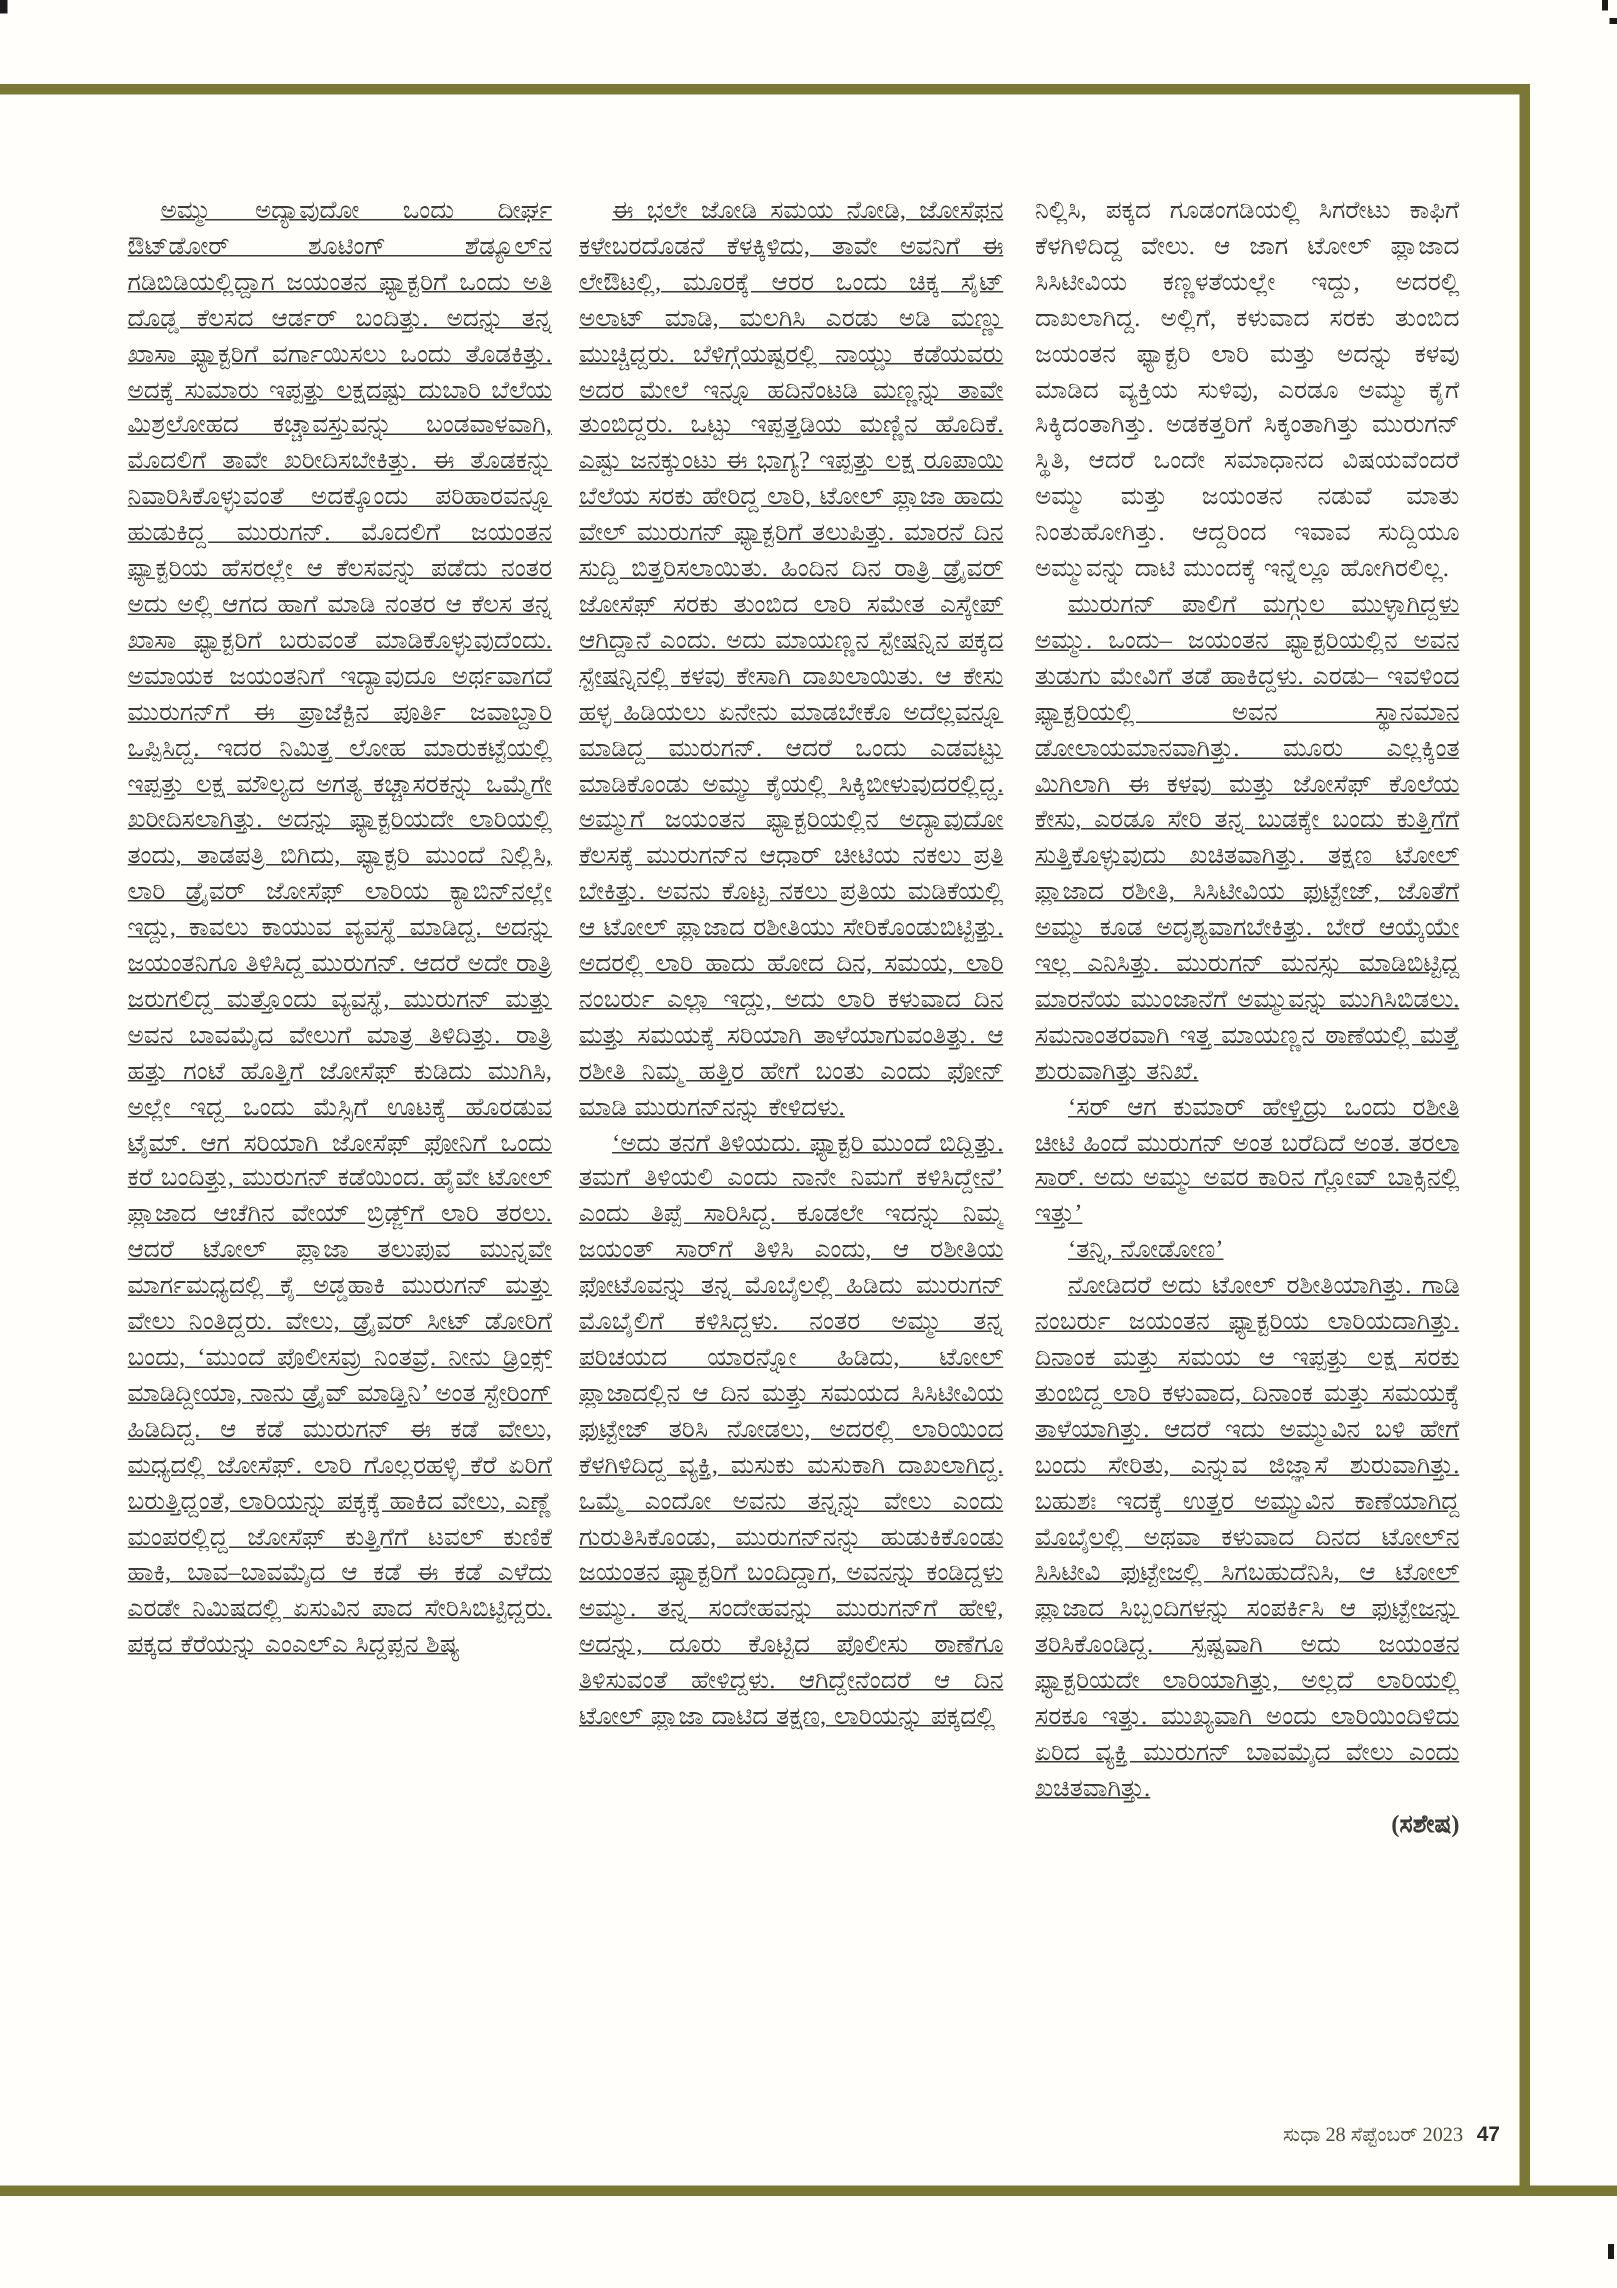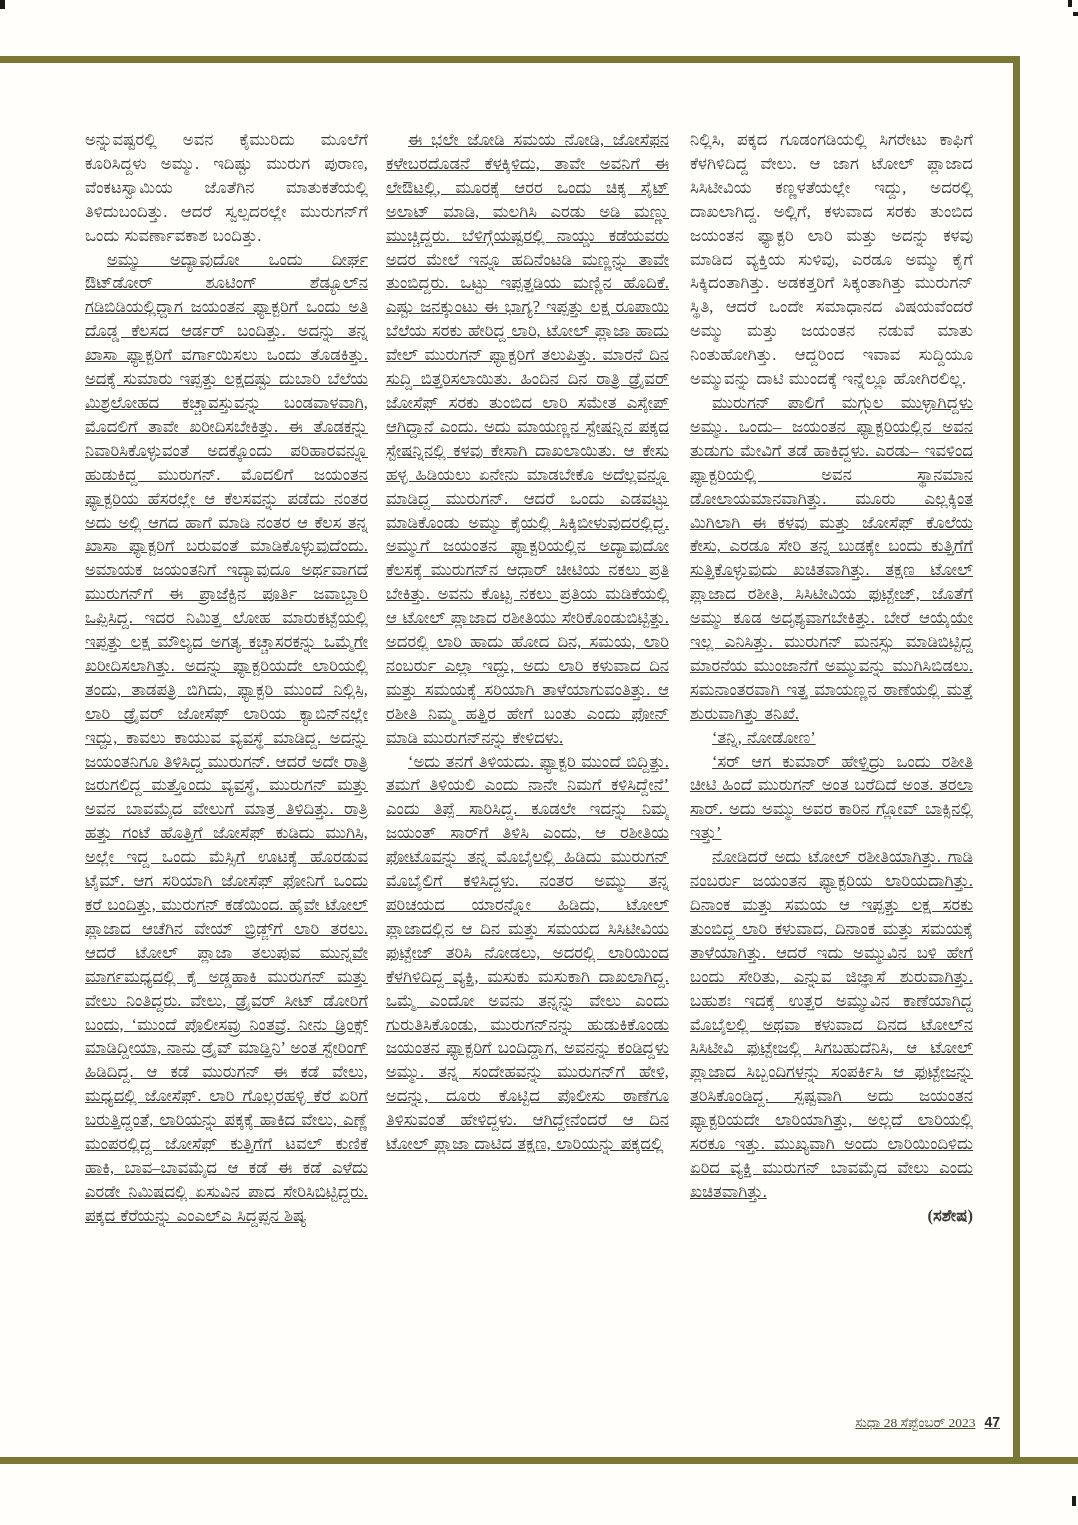--- a/index.html
+++ b/index.html
@@ -40,21 +40,20 @@
   .col p{margin:0;padding:0;}
   .col p.indent{text-indent:22px;text-decoration:underline;}
   .col p.align-right{text-align:right;text-indent:0;font-weight:bold;}
   
   #footer{
     position:absolute;top:1414px;right:78px;
     color:#4a4a33;
     font-size:13.5px;
     display:flex;align-items:baseline;gap:9px;
     white-space:nowrap;
-    text-decoration:underline;
   }
   #footer .pageno{
     font-size:14px;font-weight:bold;color:#2e2e2e;
     font-family:"Liberation Sans","DejaVu Sans",sans-serif;
   }
 </style>
 </head>
 <body>
 
 <div id="page">
@@ -62,32 +61,31 @@
   <div class="crop tl"></div>
   <div class="crop tr1"></div>
   <div class="crop tr2"></div>
   <div class="crop br"></div>
 
   <div class="frame-top"></div>
   <div class="frame-right"></div>
   <div class="frame-bottom"></div>
 
   <div class="col c1">
-      <p>ಅನ್ನುವಷ್ಟರಲ್ಲಿ ಅವನ ಕೈಮುರಿದು ಮೂಲೆಗೆ ಕೂರಿಸಿದ್ದಳು ಅಮ್ಮು. ಇದಿಷ್ಟು ಮುರುಗ ಪುರಾಣ, ವೆಂಕಟಸ್ವಾಮಿಯ ಜೊತೆಗಿನ ಮಾತುಕತೆಯಲ್ಲಿ ತಿಳಿದುಬಂದಿತ್ತು. ಆದರೆ ಸ್ವಲ್ಪದರಲ್ಲೇ ಮುರುಗನ್‌ಗೆ ಒಂದು ಸುವರ್ಣಾವಕಾಶ ಬಂದಿತ್ತು.</p>
       <p class="indent">ಅಮ್ಮು ಅದ್ಯಾವುದೋ ಒಂದು ದೀರ್ಘ ಔಟ್‌ಡೋರ್ ಶೂಟಿಂಗ್ ಶೆಡ್ಯೂಲ್‌ನ ಗಡಿಬಿಡಿಯಲ್ಲಿದ್ದಾಗ ಜಯಂತನ ಫ್ಯಾಕ್ಟರಿಗೆ ಒಂದು ಅತಿ ದೊಡ್ಡ ಕೆಲಸದ ಆರ್ಡರ್ ಬಂದಿತ್ತು. ಅದನ್ನು ತನ್ನ ಖಾಸಾ ಫ್ಯಾಕ್ಟರಿಗೆ ವರ್ಗಾಯಿಸಲು ಒಂದು ತೊಡಕಿತ್ತು. ಅದಕ್ಕೆ ಸುಮಾರು ಇಪ್ಪತ್ತು ಲಕ್ಷದಷ್ಟು ದುಬಾರಿ ಬೆಲೆಯ ಮಿಶ್ರಲೋಹದ ಕಚ್ಚಾವಸ್ತುವನ್ನು ಬಂಡವಾಳವಾಗಿ, ಮೊದಲಿಗೆ ತಾವೇ ಖರೀದಿಸಬೇಕಿತ್ತು. ಈ ತೊಡಕನ್ನು ನಿವಾರಿಸಿಕೊಳ್ಳುವಂತೆ ಅದಕ್ಕೊಂದು ಪರಿಹಾರವನ್ನೂ ಹುಡುಕಿದ್ದ ಮುರುಗನ್. ಮೊದಲಿಗೆ ಜಯಂತನ ಫ್ಯಾಕ್ಟರಿಯ ಹೆಸರಲ್ಲೇ ಆ ಕೆಲಸವನ್ನು ಪಡೆದು ನಂತರ ಅದು ಅಲ್ಲಿ ಆಗದ ಹಾಗೆ ಮಾಡಿ ನಂತರ ಆ ಕೆಲಸ ತನ್ನ ಖಾಸಾ ಫ್ಯಾಕ್ಟರಿಗೆ ಬರುವಂತೆ ಮಾಡಿಕೊಳ್ಳುವುದೆಂದು. ಅಮಾಯಕ ಜಯಂತನಿಗೆ ಇದ್ಯಾವುದೂ ಅರ್ಥವಾಗದೆ ಮುರುಗನ್‌ಗೆ ಈ ಪ್ರಾಜೆಕ್ಟಿನ ಪೂರ್ತಿ ಜವಾಬ್ದಾರಿ ಒಪ್ಪಿಸಿದ್ದ. ಇದರ ನಿಮಿತ್ತ ಲೋಹ ಮಾರುಕಟ್ಟೆಯಲ್ಲಿ ಇಪ್ಪತ್ತು ಲಕ್ಷ ಮೌಲ್ಯದ ಅಗತ್ಯ ಕಚ್ಚಾಸರಕನ್ನು ಒಮ್ಮೆಗೇ ಖರೀದಿಸಲಾಗಿತ್ತು. ಅದನ್ನು ಫ್ಯಾಕ್ಟರಿಯದೇ ಲಾರಿಯಲ್ಲಿ ತಂದು, ತಾಡಪತ್ರಿ ಬಿಗಿದು, ಫ್ಯಾಕ್ಟರಿ ಮುಂದೆ ನಿಲ್ಲಿಸಿ, ಲಾರಿ ಡ್ರೈವರ್ ಜೋಸೆಫ್ ಲಾರಿಯ ಕ್ಯಾಬಿನ್‌ನಲ್ಲೇ ಇದ್ದು, ಕಾವಲು ಕಾಯುವ ವ್ಯವಸ್ಥೆ ಮಾಡಿದ್ದ. ಅದನ್ನು ಜಯಂತನಿಗೂ ತಿಳಿಸಿದ್ದ ಮುರುಗನ್. ಆದರೆ ಅದೇ ರಾತ್ರಿ ಜರುಗಲಿದ್ದ ಮತ್ತೊಂದು ವ್ಯವಸ್ಥೆ, ಮುರುಗನ್ ಮತ್ತು ಅವನ ಬಾವಮೈದ ವೇಲುಗೆ ಮಾತ್ರ ತಿಳಿದಿತ್ತು. ರಾತ್ರಿ ಹತ್ತು ಗಂಟೆ ಹೊತ್ತಿಗೆ ಜೋಸೆಫ್ ಕುಡಿದು ಮುಗಿಸಿ, ಅಲ್ಲೇ ಇದ್ದ ಒಂದು ಮೆಸ್ಸಿಗೆ ಊಟಕ್ಕೆ ಹೊರಡುವ ಟೈಮ್. ಆಗ ಸರಿಯಾಗಿ ಜೋಸೆಫ್ ಫೋನಿಗೆ ಒಂದು ಕರೆ ಬಂದಿತ್ತು, ಮುರುಗನ್ ಕಡೆಯಿಂದ. ಹೈವೇ ಟೋಲ್ ಪ್ಲಾಜಾದ ಆಚೆಗಿನ ವೇಯ್ ಬ್ರಿಡ್ಜ್‌ಗೆ ಲಾರಿ ತರಲು. ಆದರೆ ಟೋಲ್ ಪ್ಲಾಜಾ ತಲುಪುವ ಮುನ್ನವೇ ಮಾರ್ಗಮಧ್ಯದಲ್ಲಿ ಕೈ ಅಡ್ಡಹಾಕಿ ಮುರುಗನ್ ಮತ್ತು ವೇಲು ನಿಂತಿದ್ದರು. ವೇಲು, ಡ್ರೈವರ್ ಸೀಟ್ ಡೋರಿಗೆ ಬಂದು, ‘ಮುಂದೆ ಪೊಲೀಸವ್ರು ನಿಂತವ್ರೆ. ನೀನು ಡ್ರಿಂಕ್ಸ್ ಮಾಡಿದ್ದೀಯಾ, ನಾನು ಡ್ರೈವ್ ಮಾಡ್ತಿನಿ’ ಅಂತ ಸ್ಟೇರಿಂಗ್ ಹಿಡಿದಿದ್ದ. ಆ ಕಡೆ ಮುರುಗನ್ ಈ ಕಡೆ ವೇಲು, ಮಧ್ಯದಲ್ಲಿ ಜೋಸೆಫ್. ಲಾರಿ ಗೊಲ್ಲರಹಳ್ಳಿ ಕೆರೆ ಏರಿಗೆ ಬರುತ್ತಿದ್ದಂತೆ, ಲಾರಿಯನ್ನು ಪಕ್ಕಕ್ಕೆ ಹಾಕಿದ ವೇಲು, ಎಣ್ಣೆ ಮಂಪರಲ್ಲಿದ್ದ ಜೋಸೆಫ್ ಕುತ್ತಿಗೆಗೆ ಟವಲ್ ಕುಣಿಕೆ ಹಾಕಿ, ಬಾವ–ಬಾವಮೈದ ಆ ಕಡೆ ಈ ಕಡೆ ಎಳೆದು ಎರಡೇ ನಿಮಿಷದಲ್ಲಿ ಏಸುವಿನ ಪಾದ ಸೇರಿಸಿಬಿಟ್ಟಿದ್ದರು. ಪಕ್ಕದ ಕೆರೆಯನ್ನು ಎಂಎಲ್‌ಎ ಸಿದ್ದಪ್ಪನ ಶಿಷ್ಯ</p>
     </div>
   <div class="col c2">
       <p class="indent">ಈ ಭಲೇ ಜೋಡಿ ಸಮಯ ನೋಡಿ, ಜೋಸೆಫನ ಕಳೇಬರದೊಡನೆ ಕೆಳಕ್ಕಿಳಿದು, ತಾವೇ ಅವನಿಗೆ ಈ ಲೇಔಟಲ್ಲಿ, ಮೂರಕ್ಕೆ ಆರರ ಒಂದು ಚಿಕ್ಕ ಸೈಟ್ ಅಲಾಟ್ ಮಾಡಿ, ಮಲಗಿಸಿ ಎರಡು ಅಡಿ ಮಣ್ಣು ಮುಚ್ಚಿದ್ದರು. ಬೆಳಿಗ್ಗೆಯಷ್ಟರಲ್ಲಿ ನಾಯ್ಡು ಕಡೆಯವರು ಅದರ ಮೇಲೆ ಇನ್ನೂ ಹದಿನೆಂಟಡಿ ಮಣ್ಣನ್ನು ತಾವೇ ತುಂಬಿದ್ದರು. ಒಟ್ಟು ಇಪ್ಪತ್ತಡಿಯ ಮಣ್ಣಿನ ಹೊದಿಕೆ. ಎಷ್ಟು ಜನಕ್ಕುಂಟು ಈ ಭಾಗ್ಯ? ಇಪ್ಪತ್ತು ಲಕ್ಷ ರೂಪಾಯಿ ಬೆಲೆಯ ಸರಕು ಹೇರಿದ್ದ ಲಾರಿ, ಟೋಲ್ ಪ್ಲಾಜಾ ಹಾದು ವೇಲ್ ಮುರುಗನ್ ಫ್ಯಾಕ್ಟರಿಗೆ ತಲುಪಿತ್ತು. ಮಾರನೆ ದಿನ ಸುದ್ದಿ ಬಿತ್ತರಿಸಲಾಯಿತು. ಹಿಂದಿನ ದಿನ ರಾತ್ರಿ ಡ್ರೈವರ್ ಜೋಸೆಫ್ ಸರಕು ತುಂಬಿದ ಲಾರಿ ಸಮೇತ ಎಸ್ಕೇಪ್ ಆಗಿದ್ದಾನೆ ಎಂದು. ಅದು ಮಾಯಣ್ಣನ ಸ್ಟೇಷನ್ನಿನ ಪಕ್ಕದ ಸ್ಟೇಷನ್ನಿನಲ್ಲಿ ಕಳವು ಕೇಸಾಗಿ ದಾಖಲಾಯಿತು. ಆ ಕೇಸು ಹಳ್ಳ ಹಿಡಿಯಲು ಏನೇನು ಮಾಡಬೇಕೊ ಅದೆಲ್ಲವನ್ನೂ ಮಾಡಿದ್ದ ಮುರುಗನ್. ಆದರೆ ಒಂದು ಎಡವಟ್ಟು ಮಾಡಿಕೊಂಡು ಅಮ್ಮು ಕೈಯಲ್ಲಿ ಸಿಕ್ಕಿಬೀಳುವುದರಲ್ಲಿದ್ದ. ಅಮ್ಮುಗೆ ಜಯಂತನ ಫ್ಯಾಕ್ಟರಿಯಲ್ಲಿನ ಅದ್ಯಾವುದೋ ಕೆಲಸಕ್ಕೆ ಮುರುಗನ್‌ನ ಆಧಾರ್ ಚೀಟಿಯ ನಕಲು ಪ್ರತಿ ಬೇಕಿತ್ತು. ಅವನು ಕೊಟ್ಟ ನಕಲು ಪ್ರತಿಯ ಮಡಿಕೆಯಲ್ಲಿ ಆ ಟೋಲ್ ಪ್ಲಾಜಾದ ರಶೀತಿಯು ಸೇರಿಕೊಂಡುಬಿಟ್ಟಿತ್ತು. ಅದರಲ್ಲಿ ಲಾರಿ ಹಾದು ಹೋದ ದಿನ, ಸಮಯ, ಲಾರಿ ನಂಬರ್ರು ಎಲ್ಲಾ ಇದ್ದು, ಅದು ಲಾರಿ ಕಳುವಾದ ದಿನ ಮತ್ತು ಸಮಯಕ್ಕೆ ಸರಿಯಾಗಿ ತಾಳೆಯಾಗುವಂತಿತ್ತು. ಆ ರಶೀತಿ ನಿಮ್ಮ ಹತ್ತಿರ ಹೇಗೆ ಬಂತು ಎಂದು ಫೋನ್ ಮಾಡಿ ಮುರುಗನ್‌ನನ್ನು ಕೇಳಿದಳು.</p>
       <p class="indent">‘ಅದು ತನಗೆ ತಿಳಿಯದು. ಫ್ಯಾಕ್ಟರಿ ಮುಂದೆ ಬಿದ್ದಿತ್ತು. ತಮಗೆ ತಿಳಿಯಲಿ ಎಂದು ನಾನೇ ನಿಮಗೆ ಕಳಿಸಿದ್ದೇನೆ’ ಎಂದು ತಿಪ್ಪೆ ಸಾರಿಸಿದ್ದ. ಕೂಡಲೇ ಇದನ್ನು ನಿಮ್ಮ ಜಯಂತ್ ಸಾರ್‌ಗೆ ತಿಳಿಸಿ ಎಂದು, ಆ ರಶೀತಿಯ ಫೋಟೊವನ್ನು ತನ್ನ ಮೊಬೈಲಲ್ಲಿ ಹಿಡಿದು ಮುರುಗನ್ ಮೊಬೈಲಿಗೆ ಕಳಿಸಿದ್ದಳು. ನಂತರ ಅಮ್ಮು ತನ್ನ ಪರಿಚಯದ ಯಾರನ್ನೋ ಹಿಡಿದು, ಟೋಲ್ ಪ್ಲಾಜಾದಲ್ಲಿನ ಆ ದಿನ ಮತ್ತು ಸಮಯದ ಸಿಸಿಟೀವಿಯ ಫುಟ್ಟೇಜ್ ತರಿಸಿ ನೋಡಲು, ಅದರಲ್ಲಿ ಲಾರಿಯಿಂದ ಕೆಳಗಿಳಿದಿದ್ದ ವ್ಯಕ್ತಿ, ಮಸುಕು ಮಸುಕಾಗಿ ದಾಖಲಾಗಿದ್ದ. ಒಮ್ಮೆ ಎಂದೋ ಅವನು ತನ್ನನ್ನು ವೇಲು ಎಂದು ಗುರುತಿಸಿಕೊಂಡು, ಮುರುಗನ್‌ನನ್ನು ಹುಡುಕಿಕೊಂಡು ಜಯಂತನ ಫ್ಯಾಕ್ಟರಿಗೆ ಬಂದಿದ್ದಾಗ, ಅವನನ್ನು ಕಂಡಿದ್ದಳು ಅಮ್ಮು. ತನ್ನ ಸಂದೇಹವನ್ನು ಮುರುಗನ್‌ಗೆ ಹೇಳಿ, ಅದನ್ನು, ದೂರು ಕೊಟ್ಟಿದ ಪೊಲೀಸು ಠಾಣೆಗೂ ತಿಳಿಸುವಂತೆ ಹೇಳಿದ್ದಳು. ಆಗಿದ್ದೇನೆಂದರೆ ಆ ದಿನ ಟೋಲ್ ಪ್ಲಾಜಾ ದಾಟಿದ ತಕ್ಷಣ, ಲಾರಿಯನ್ನು ಪಕ್ಕದಲ್ಲಿ</p>
     </div>
   <div class="col c3">
       <p>ನಿಲ್ಲಿಸಿ, ಪಕ್ಕದ ಗೂಡಂಗಡಿಯಲ್ಲಿ ಸಿಗರೇಟು ಕಾಫಿಗೆ ಕೆಳಗಿಳಿದಿದ್ದ ವೇಲು. ಆ ಜಾಗ ಟೋಲ್ ಪ್ಲಾಜಾದ ಸಿಸಿಟೀವಿಯ ಕಣ್ಣಳತೆಯಲ್ಲೇ ಇದ್ದು, ಅದರಲ್ಲಿ ದಾಖಲಾಗಿದ್ದ. ಅಲ್ಲಿಗೆ, ಕಳುವಾದ ಸರಕು ತುಂಬಿದ ಜಯಂತನ ಫ್ಯಾಕ್ಟರಿ ಲಾರಿ ಮತ್ತು ಅದನ್ನು ಕಳವು ಮಾಡಿದ ವ್ಯಕ್ತಿಯ ಸುಳಿವು, ಎರಡೂ ಅಮ್ಮು ಕೈಗೆ ಸಿಕ್ಕಿದಂತಾಗಿತ್ತು. ಅಡಕತ್ತರಿಗೆ ಸಿಕ್ಕಂತಾಗಿತ್ತು ಮುರುಗನ್ ಸ್ಥಿತಿ, ಆದರೆ ಒಂದೇ ಸಮಾಧಾನದ ವಿಷಯವೆಂದರೆ ಅಮ್ಮು ಮತ್ತು ಜಯಂತನ ನಡುವೆ ಮಾತು ನಿಂತುಹೋಗಿತ್ತು. ಆದ್ದರಿಂದ ಇವಾವ ಸುದ್ದಿಯೂ ಅಮ್ಮುವನ್ನು ದಾಟಿ ಮುಂದಕ್ಕೆ ಇನ್ನೆಲ್ಲೂ ಹೋಗಿರಲಿಲ್ಲ.</p>
       <p class="indent">ಮುರುಗನ್ ಪಾಲಿಗೆ ಮಗ್ಗುಲ ಮುಳ್ಳಾಗಿದ್ದಳು ಅಮ್ಮು. ಒಂದು– ಜಯಂತನ ಫ್ಯಾಕ್ಟರಿಯಲ್ಲಿನ ಅವನ ತುಡುಗು ಮೇವಿಗೆ ತಡೆ ಹಾಕಿದ್ದಳು. ಎರಡು– ಇವಳಿಂದ ಫ್ಯಾಕ್ಟರಿಯಲ್ಲಿ ಅವನ ಸ್ಥಾನಮಾನ ಡೋಲಾಯಮಾನವಾಗಿತ್ತು. ಮೂರು ಎಲ್ಲಕ್ಕಿಂತ ಮಿಗಿಲಾಗಿ ಈ ಕಳವು ಮತ್ತು ಜೋಸೆಫ್ ಕೊಲೆಯ ಕೇಸು, ಎರಡೂ ಸೇರಿ ತನ್ನ ಬುಡಕ್ಕೇ ಬಂದು ಕುತ್ತಿಗೆಗೆ ಸುತ್ತಿಕೊಳ್ಳುವುದು ಖಚಿತವಾಗಿತ್ತು. ತಕ್ಷಣ ಟೋಲ್ ಪ್ಲಾಜಾದ ರಶೀತಿ, ಸಿಸಿಟೀವಿಯ ಫುಟ್ಟೇಜ್, ಜೊತೆಗೆ ಅಮ್ಮು ಕೂಡ ಅದೃಶ್ಯವಾಗಬೇಕಿತ್ತು. ಬೇರೆ ಆಯ್ಕೆಯೇ ಇಲ್ಲ ಎನಿಸಿತ್ತು. ಮುರುಗನ್ ಮನಸ್ಸು ಮಾಡಿಬಿಟ್ಟಿದ್ದ ಮಾರನೆಯ ಮುಂಜಾನೆಗೆ ಅಮ್ಮುವನ್ನು ಮುಗಿಸಿಬಿಡಲು. ಸಮನಾಂತರವಾಗಿ ಇತ್ತ ಮಾಯಣ್ಣನ ಠಾಣೆಯಲ್ಲಿ ಮತ್ತೆ ಶುರುವಾಗಿತ್ತು ತನಿಖೆ.</p>
+      <p class="indent">‘ಸರ್ ಆಗ ಕುಮಾರ್ ಹೇಳ್ತಿದ್ರು ಒಂದು ರಶೀತಿ ಚೀಟಿ ಹಿಂದೆ ಮುರುಗನ್ ಅಂತ ಬರೆದಿದೆ ಅಂತ. ತರಲಾ ಸಾರ್. ಅದು ಅಮ್ಮು ಅವರ ಕಾರಿನ ಗ್ಲೋವ್ ಬಾಕ್ಸಿನಲ್ಲಿ ಇತ್ತು’</p>
       <p class="indent">‘ತನ್ನಿ, ನೋಡೋಣ’</p>
-      <p class="indent">‘ಸರ್ ಆಗ ಕುಮಾರ್ ಹೇಳ್ತಿದ್ರು ಒಂದು ರಶೀತಿ ಚೀಟಿ ಹಿಂದೆ ಮುರುಗನ್ ಅಂತ ಬರೆದಿದೆ ಅಂತ. ತರಲಾ ಸಾರ್. ಅದು ಅಮ್ಮು ಅವರ ಕಾರಿನ ಗ್ಲೋವ್ ಬಾಕ್ಸಿನಲ್ಲಿ ಇತ್ತು’</p>
       <p class="indent">ನೋಡಿದರೆ ಅದು ಟೋಲ್ ರಶೀತಿಯಾಗಿತ್ತು. ಗಾಡಿ ನಂಬರ್ರು ಜಯಂತನ ಫ್ಯಾಕ್ಟರಿಯ ಲಾರಿಯದಾಗಿತ್ತು. ದಿನಾಂಕ ಮತ್ತು ಸಮಯ ಆ ಇಪ್ಪತ್ತು ಲಕ್ಷ ಸರಕು ತುಂಬಿದ್ದ ಲಾರಿ ಕಳುವಾದ, ದಿನಾಂಕ ಮತ್ತು ಸಮಯಕ್ಕೆ ತಾಳೆಯಾಗಿತ್ತು. ಆದರೆ ಇದು ಅಮ್ಮುವಿನ ಬಳಿ ಹೇಗೆ ಬಂದು ಸೇರಿತು, ಎನ್ನುವ ಜಿಜ್ಞಾಸೆ ಶುರುವಾಗಿತ್ತು. ಬಹುಶಃ ಇದಕ್ಕೆ ಉತ್ತರ ಅಮ್ಮುವಿನ ಕಾಣೆಯಾಗಿದ್ದ ಮೊಬೈಲಲ್ಲಿ ಅಥವಾ ಕಳುವಾದ ದಿನದ ಟೋಲ್‌ನ ಸಿಸಿಟೀವಿ ಫುಟ್ಟೇಜಲ್ಲಿ ಸಿಗಬಹುದೆನಿಸಿ, ಆ ಟೋಲ್ ಪ್ಲಾಜಾದ ಸಿಬ್ಬಂದಿಗಳನ್ನು ಸಂಪರ್ಕಿಸಿ ಆ ಫುಟ್ಟೇಜನ್ನು ತರಿಸಿಕೊಂಡಿದ್ದ. ಸ್ಪಷ್ಟವಾಗಿ ಅದು ಜಯಂತನ ಫ್ಯಾಕ್ಟರಿಯದೇ ಲಾರಿಯಾಗಿತ್ತು, ಅಲ್ಲದೆ ಲಾರಿಯಲ್ಲಿ ಸರಕೂ ಇತ್ತು. ಮುಖ್ಯವಾಗಿ ಅಂದು ಲಾರಿಯಿಂದಿಳಿದು ಏರಿದ ವ್ಯಕ್ತಿ ಮುರುಗನ್ ಬಾವಮೈದ ವೇಲು ಎಂದು ಖಚಿತವಾಗಿತ್ತು.</p>
       <p class="align-right">(ಸಶೇಷ)</p>
     </div>
 
   <div id="footer">
     <span>ಸುಧಾ 28 ಸೆಪ್ಟೆಂಬರ್ 2023</span>
     <span class="pageno">47</span>
   </div>
 
 </div>

